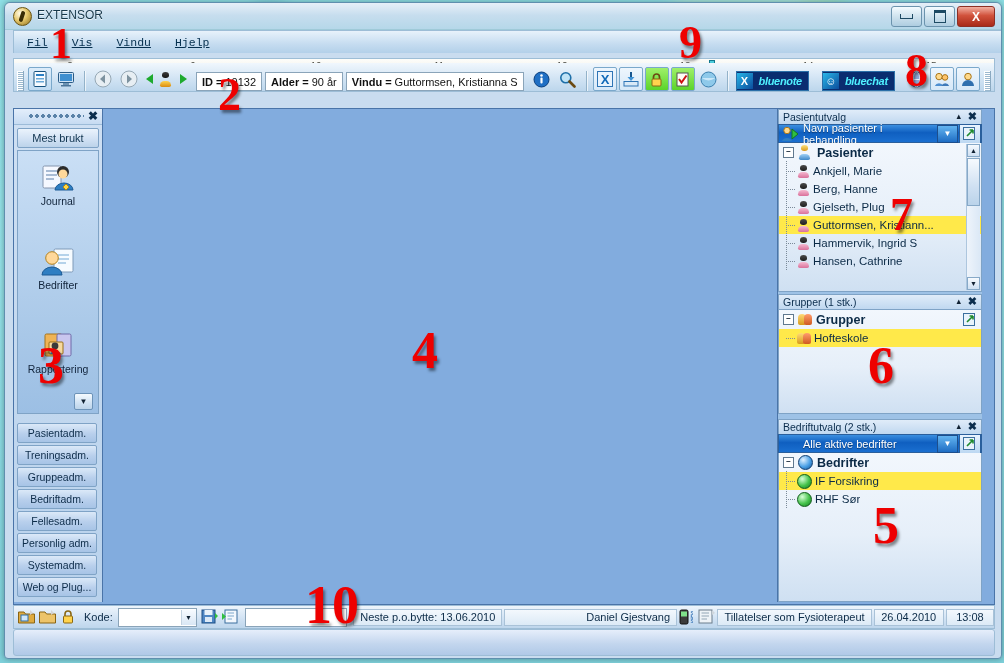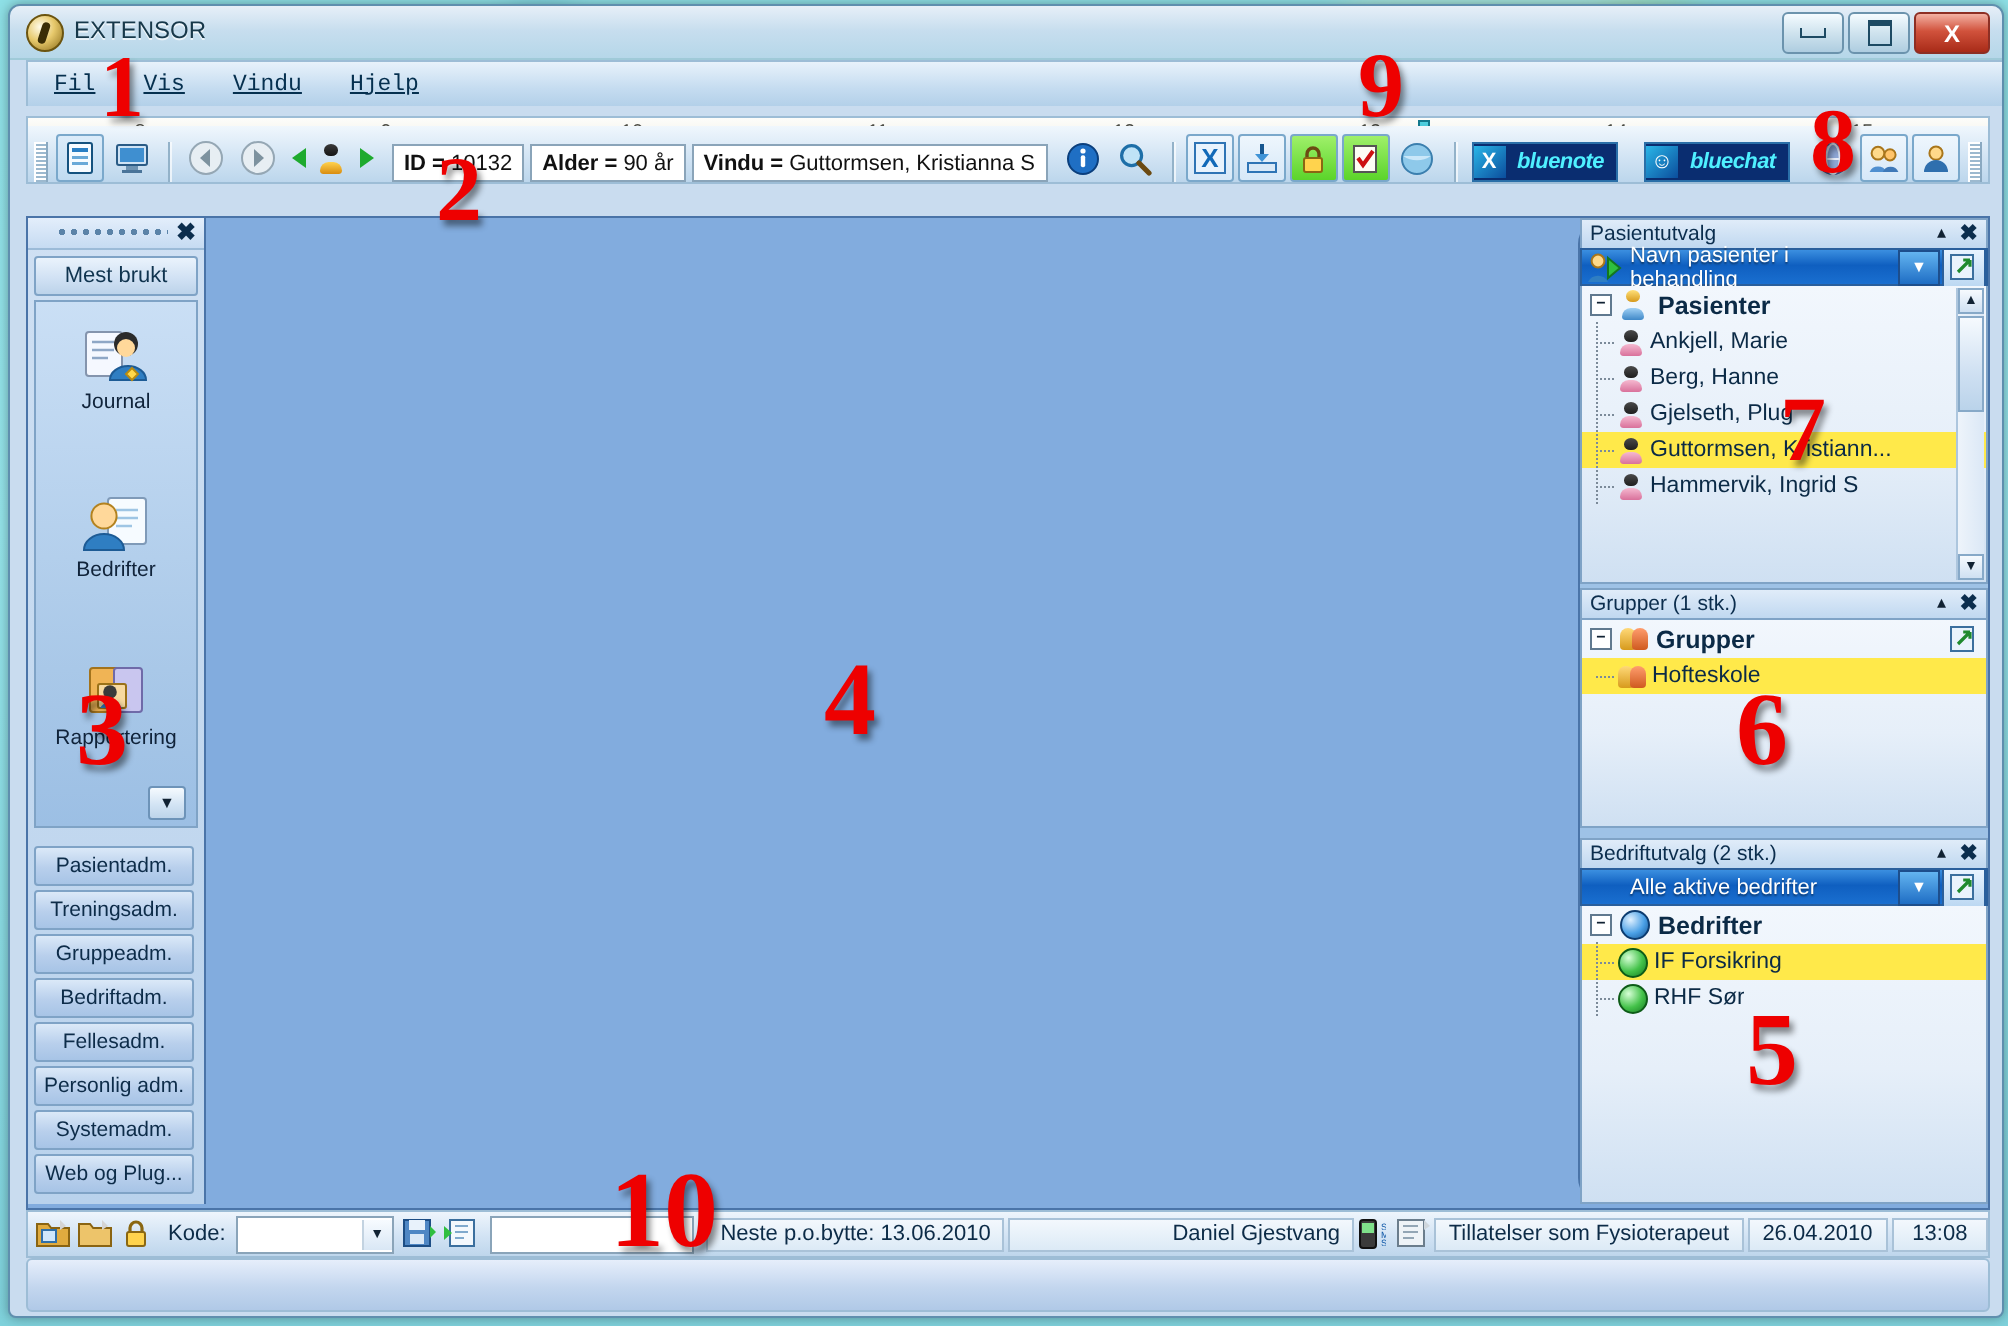--- a/index.html
+++ b/index.html
@@ -167,22 +167,22 @@
     display:flex;align-items:center;justify-content:center;
     font-size:10.5px;color:#0d2c49;white-space:nowrap;overflow:hidden;
   }
   
   #workspace{
     position:absolute;left:89px;top:0;width:697px;height:493px;
     background:#82acde;
   }
   
   #rightdock{
-    position:absolute;right:0;top:0;width:204px;height:493px;
-    background:#9ec2e6;border-left:1px solid #4a74a8;border-radius:13px;
+    position:absolute;right:12px;top:0;width:204px;height:493px;
+    background:#9ec2e6;border-left:1px solid #4a74a8;
   }
   .panel{position:absolute;left:0;width:204px;}
   .p-cap{
     height:15px;position:relative;
     background:linear-gradient(180deg,#e0ecf9,#c0d8f0);
     border:1px solid #7fa3c6;border-bottom:none;
     font-size:10.5px;color:#0b2d4d;padding:1px 0 0 4px;box-sizing:border-box;
   }
   .p-cap .pin{position:absolute;right:20px;top:1px;font-size:9px;color:#123;}
   .p-cap .x{position:absolute;right:4px;top:0px;font-size:11px;font-weight:bold;color:#0b2d4d;}
@@ -649,20 +649,29 @@
             </div>
           <div class="tree-node">
               <span class="vline"></span>
               <span class="dotline"></span>
               <span class="pic">
                 <span class="head"></span>
                 <span class="body"></span>
               </span>
               <span class="nm">Hammervik, Ingrid S</span>
             </div>
+          <div class="tree-node">
+              <span class="vline"></span>
+              <span class="dotline"></span>
+              <span class="pic">
+                <span class="head"></span>
+                <span class="body"></span>
+              </span>
+              <span class="nm">Hansen, Cathrine</span>
+            </div>
           <div class="p-sb">
             <div class="sb-up">▲</div>
             <div class="sb-thumb" style="top:14px;height:48px"></div>
             <div class="sb-dn">▼</div>
           </div>
         </div>
       </div>
 
       <div class="panel" style="top:185px">
         <div class="p-cap">

